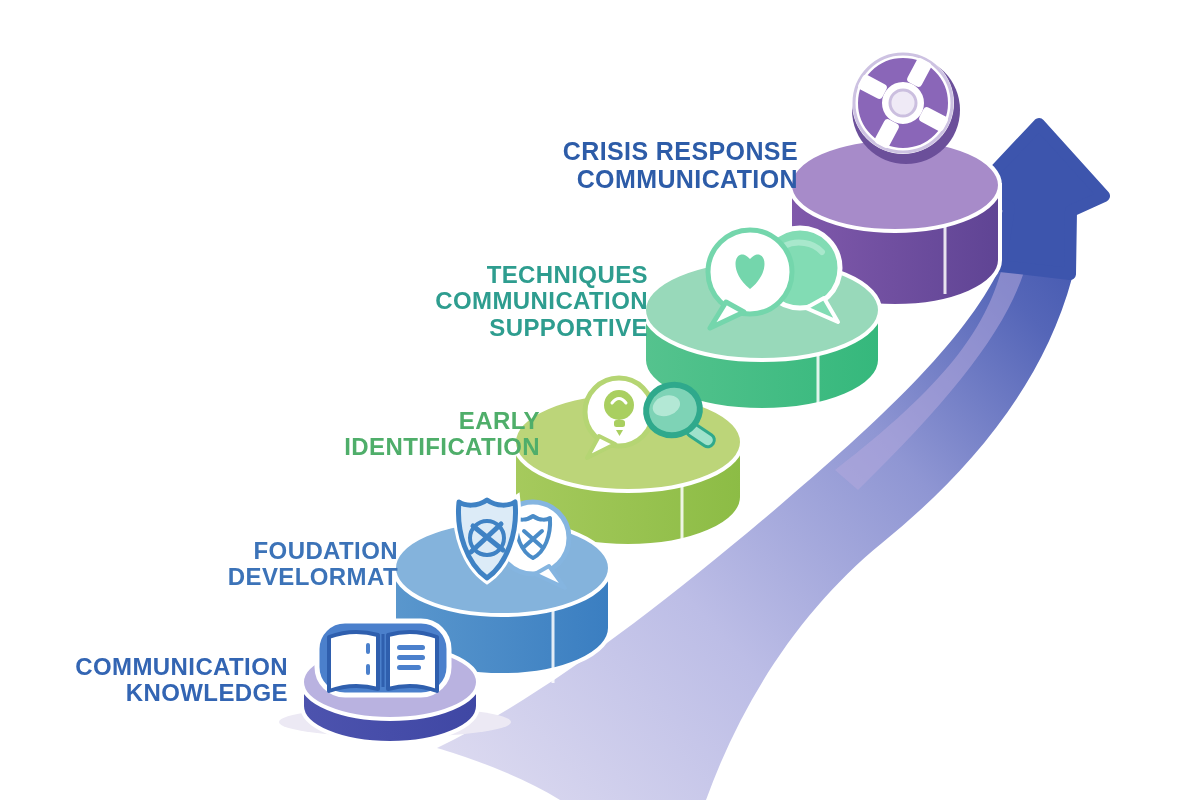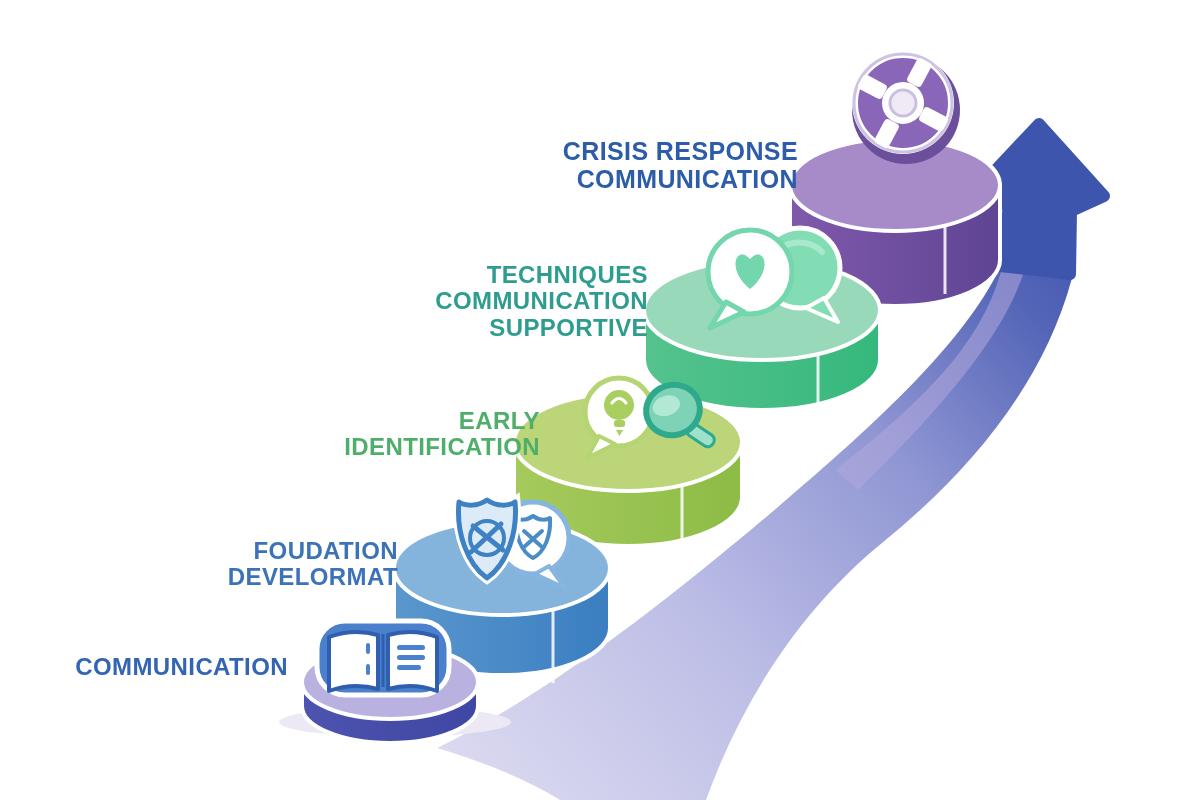--- a/index.html
+++ b/index.html
@@ -155,20 +155,21 @@
         <rect x="-8" y="-48" width="16" height="27" rx="4" transform="rotate(118)"></rect>
         <rect x="-8" y="-48" width="16" height="27" rx="4" transform="rotate(208)"></rect>
         <rect x="-8" y="-48" width="16" height="27" rx="4" transform="rotate(298)"></rect>
       </g>
       <circle cx="0" cy="0" r="13" fill="#efeaf6" stroke="#cbbfdf" stroke-width="3"></circle>
     </g>
   </svg>
 
   <div class="label l1">
     <span>COMMUNICATION</span>
+    <span>KNOWLEDGE</span>
   </div>
 
   <div class="label l2">
     <span>FOUDATION</span>
     <span>DEVELORMAT</span>
   </div>
 
   <div class="label l3">
     <span>EARLY</span>
     <span>IDENTIFICATION</span>

